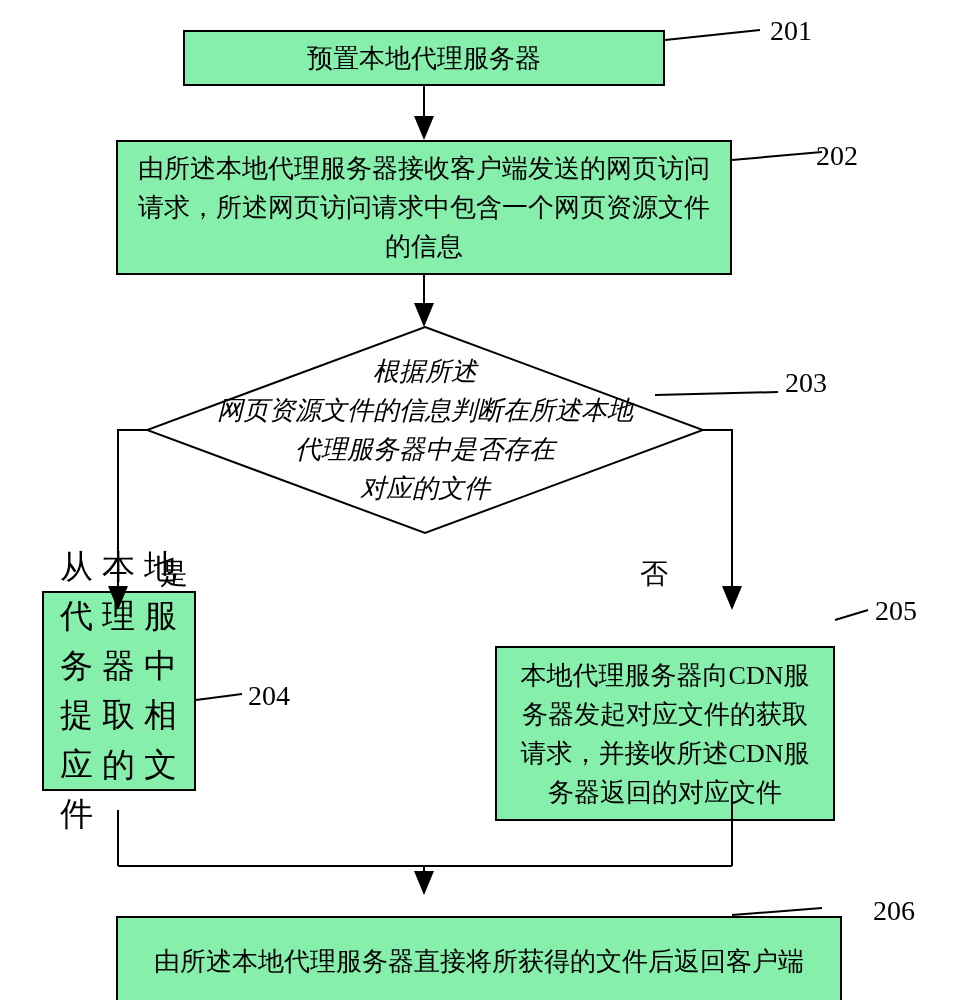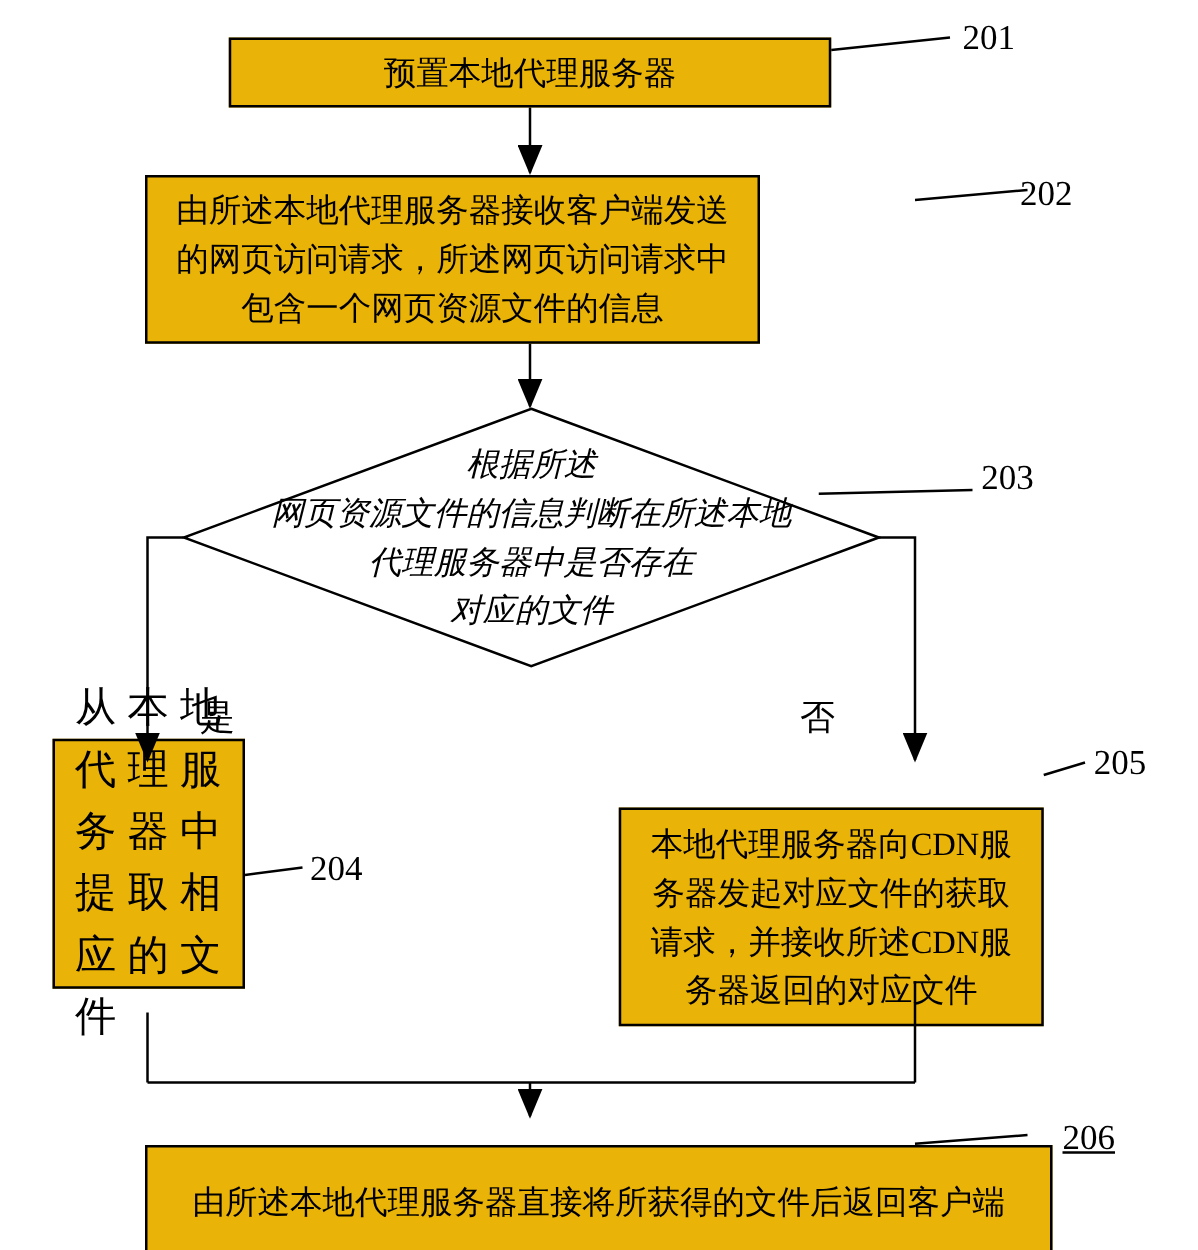--- a/index.html
+++ b/index.html
@@ -15,21 +15,21 @@
     position: absolute;
     border: 2px solid #000;
     box-sizing: border-box;
     display: flex;
     align-items: center;
     justify-content: center;
     text-align: center;
     padding: 8px 16px;
     line-height: 1.5;
     font-size: 26px;
-    background: #eab308;
+    background: #86efac;
   }
   .label {
     position: absolute;
     font-size: 28px;
     text-align: left;
   }
   .branch-label {
     position: absolute;
     font-size: 28px;
   }
@@ -59,21 +59,21 @@
   }
 </style>
 </head>
 <body>
 
 <div class="box" style="left:183px; top:30px; width:482px; height:56px;">
   <span>预置本地代理服务器</span>
 </div>
 <div class="label" style="left:770px; top:15px;">201</div>
 
-<div class="box" style="left:116px; top:140px; width:492px; height:135px;justify-content:flex-end;">
+<div class="box" style="left:116px; top:140px; width:616px; height:135px;justify-content:flex-end;">
   <span>由所述本地代理服务器接收客户端发送的网页访问请求，所述网页访问请求中包含一个网页资源文件的信息</span>
 </div>
 <div class="label" style="left:816px; top:140px;">202</div>
 
 <div class="diamond-wrap" style="left:145px; top:325px; width:560px; height:210px;font-style:italic;">
   <svg class="diamond-shape" width="560" height="210" viewBox="0 0 560 210">
     <polygon points="280,2 558,105 280,208 2,105" fill="#fff" stroke="#000" stroke-width="2"></polygon>
   </svg>
   <div class="diamond-text" style="white-space:pre-line;">根据所述
 网页资源文件的信息判断在所述本地
@@ -91,21 +91,21 @@
 <div class="label" style="left:248px; top:680px;">204</div>
 
 <div class="box" style="left:495px; top:610px; width:340px; height:175px;margin-top:36px;">
   <span>本地代理服务器向CDN服务器发起对应文件的获取请求，并接收所述CDN服务器返回的对应文件</span>
 </div>
 <div class="label" style="left:875px; top:595px;">205</div>
 
 <div class="box" style="left:116px; top:916px; width:726px; height:90px;">
   <span>由所述本地代理服务器直接将所获得的文件后返回客户端</span>
 </div>
-<div class="label" style="left:850px; top:895px;text-decoration:underline;">206</div>
+<div class="label" style="left:873px; top:895px;">206</div>
 
 <svg class="connector">
   <defs>
     <marker id="arrowhead" markerWidth="12" markerHeight="10" refX="11" refY="5" orient="auto">
       <polygon points="0 0, 12 5, 0 10" fill="#000"></polygon>
     </marker>
   </defs>
 
   <line x1="424" y1="86" x2="424" y2="138" stroke="#000" stroke-width="2" marker-end="url(#arrowhead)"></line>
 

